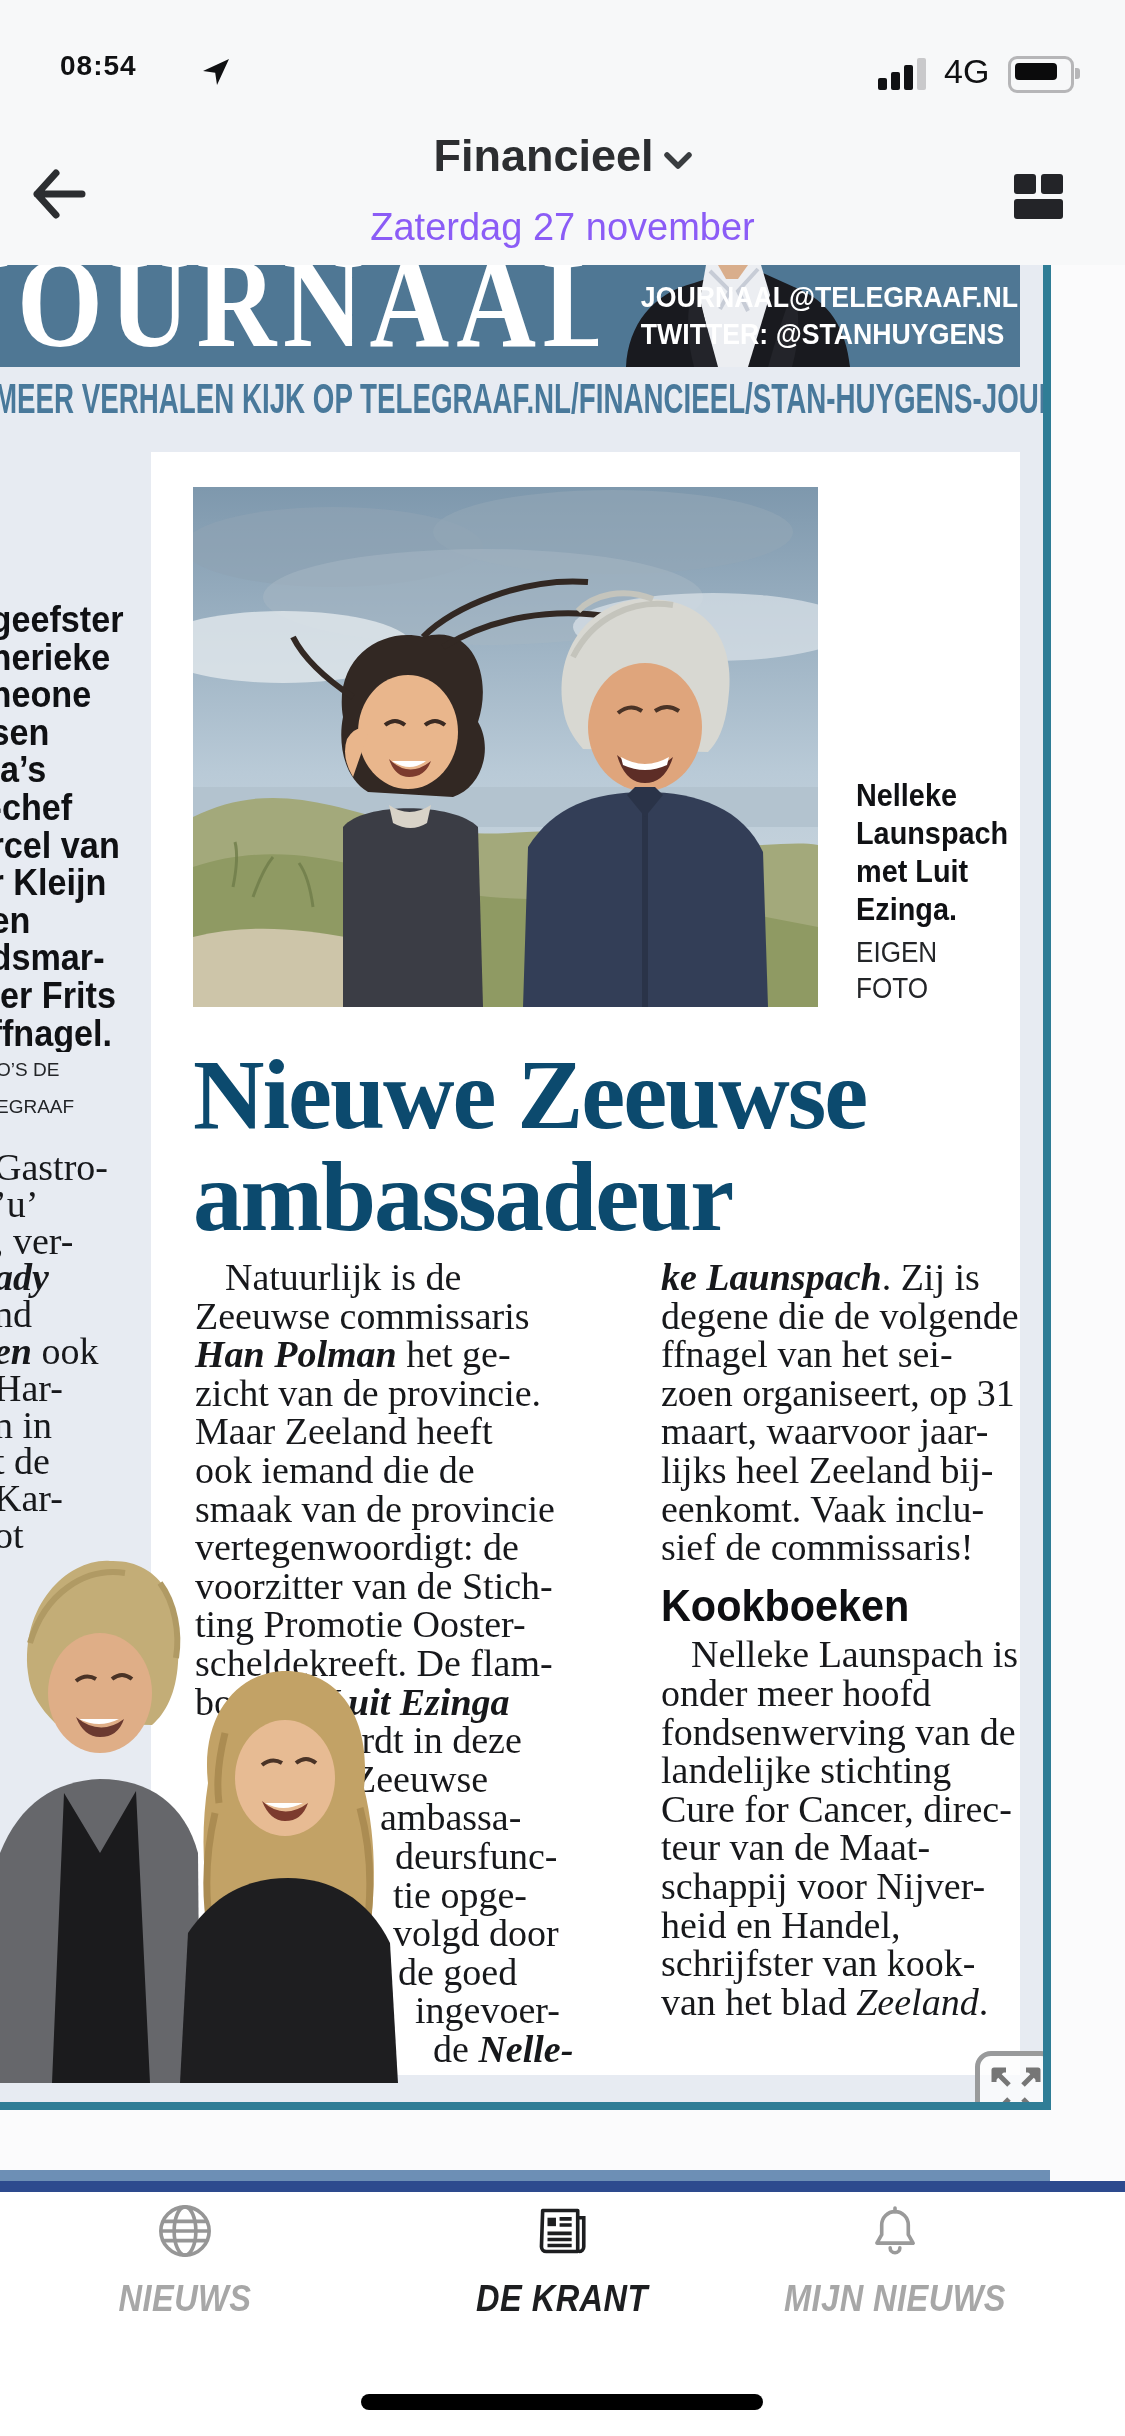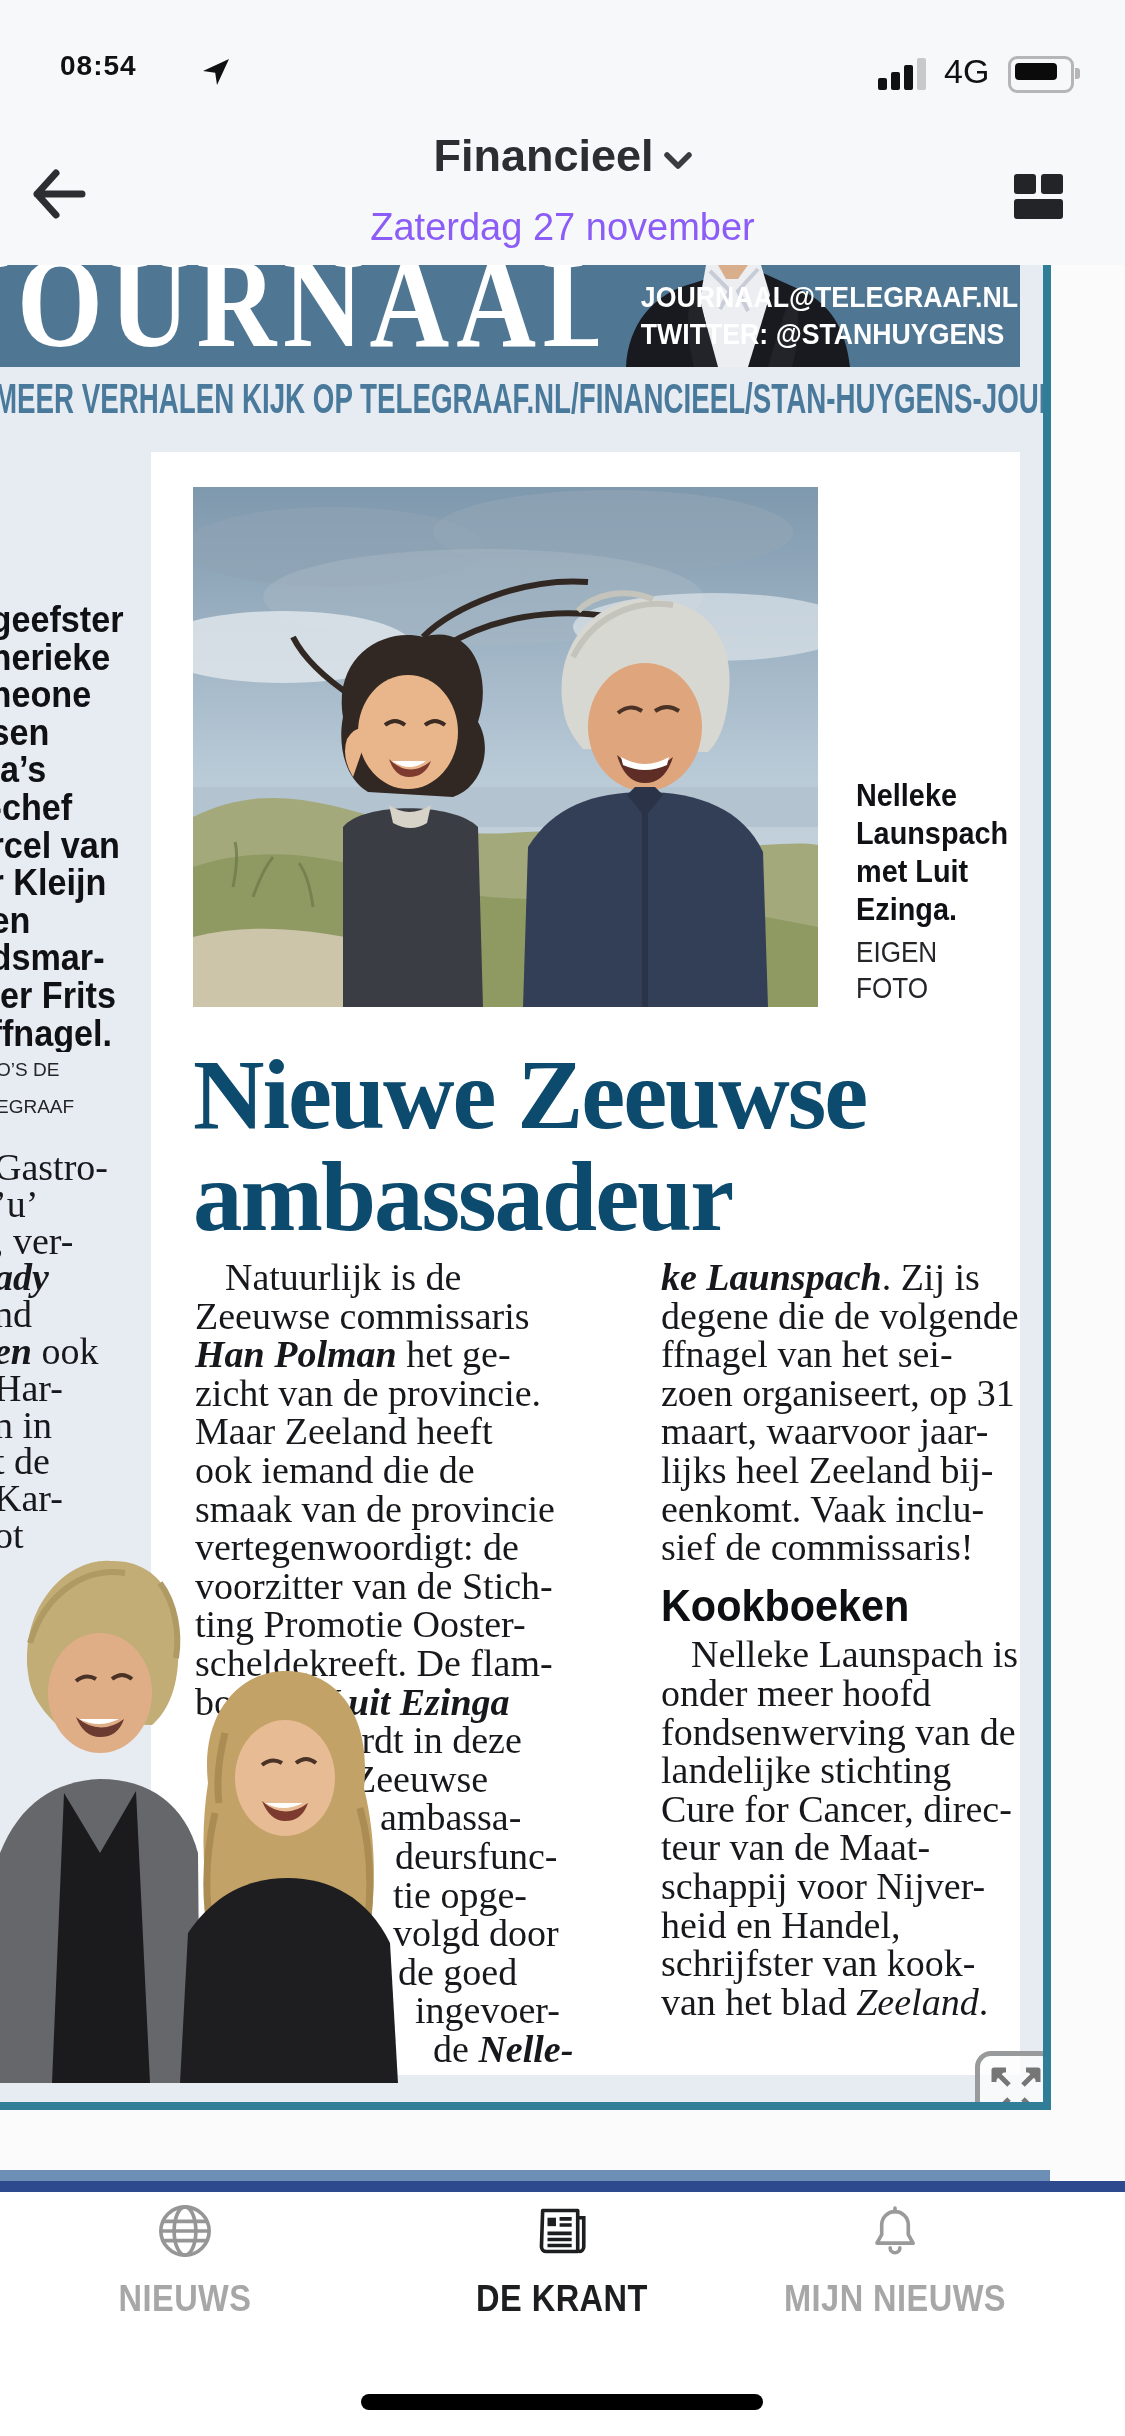--- a/index.html
+++ b/index.html
@@ -67,21 +67,21 @@
   .fragS{left:0;top:884px;width:151px;overflow:hidden;font-family:"Liberation Serif",serif;
          font-size:38px;line-height:36.8px;color:#17181b;}
   .fragS .ln{margin-left:-6px;white-space:nowrap;}
 
   .expandbtn{left:975px;top:1786px;width:82px;height:82px;border:5px solid #999a9b;border-radius:16px;
              background:rgba(252,252,252,.8);box-sizing:border-box;}
 
   
   .steelbar{left:0;top:2170px;width:1050px;height:11px;background:#6d8fb5;}
   .navybar{left:0;top:2181px;width:1125px;height:11px;background:#2d4a8e;}
-  .tabbar{left:0;top:2192px;width:1125px;height:244px;background:#ffffff;}
+  .tabbar{left:0;top:2192px;width:1125px;height:244px;background:#ffffff;font-style:italic;}
   .tab{position:absolute;top:10px;width:320px;text-align:center;}
   .tab .ticon{height:62px;}
   .tab .tlabel{margin-top:14px;font-weight:700;font-size:37px;letter-spacing:.5px;
                transform:scaleX(.88);transform-origin:center top;color:#a7a7a7;}
   .tab.active .tlabel{color:#1d1e20;}
   .homebar{left:361px;top:2394px;width:402px;height:16px;border-radius:9px;background:#000;}
 </style>
 </head>
 <body>
 

